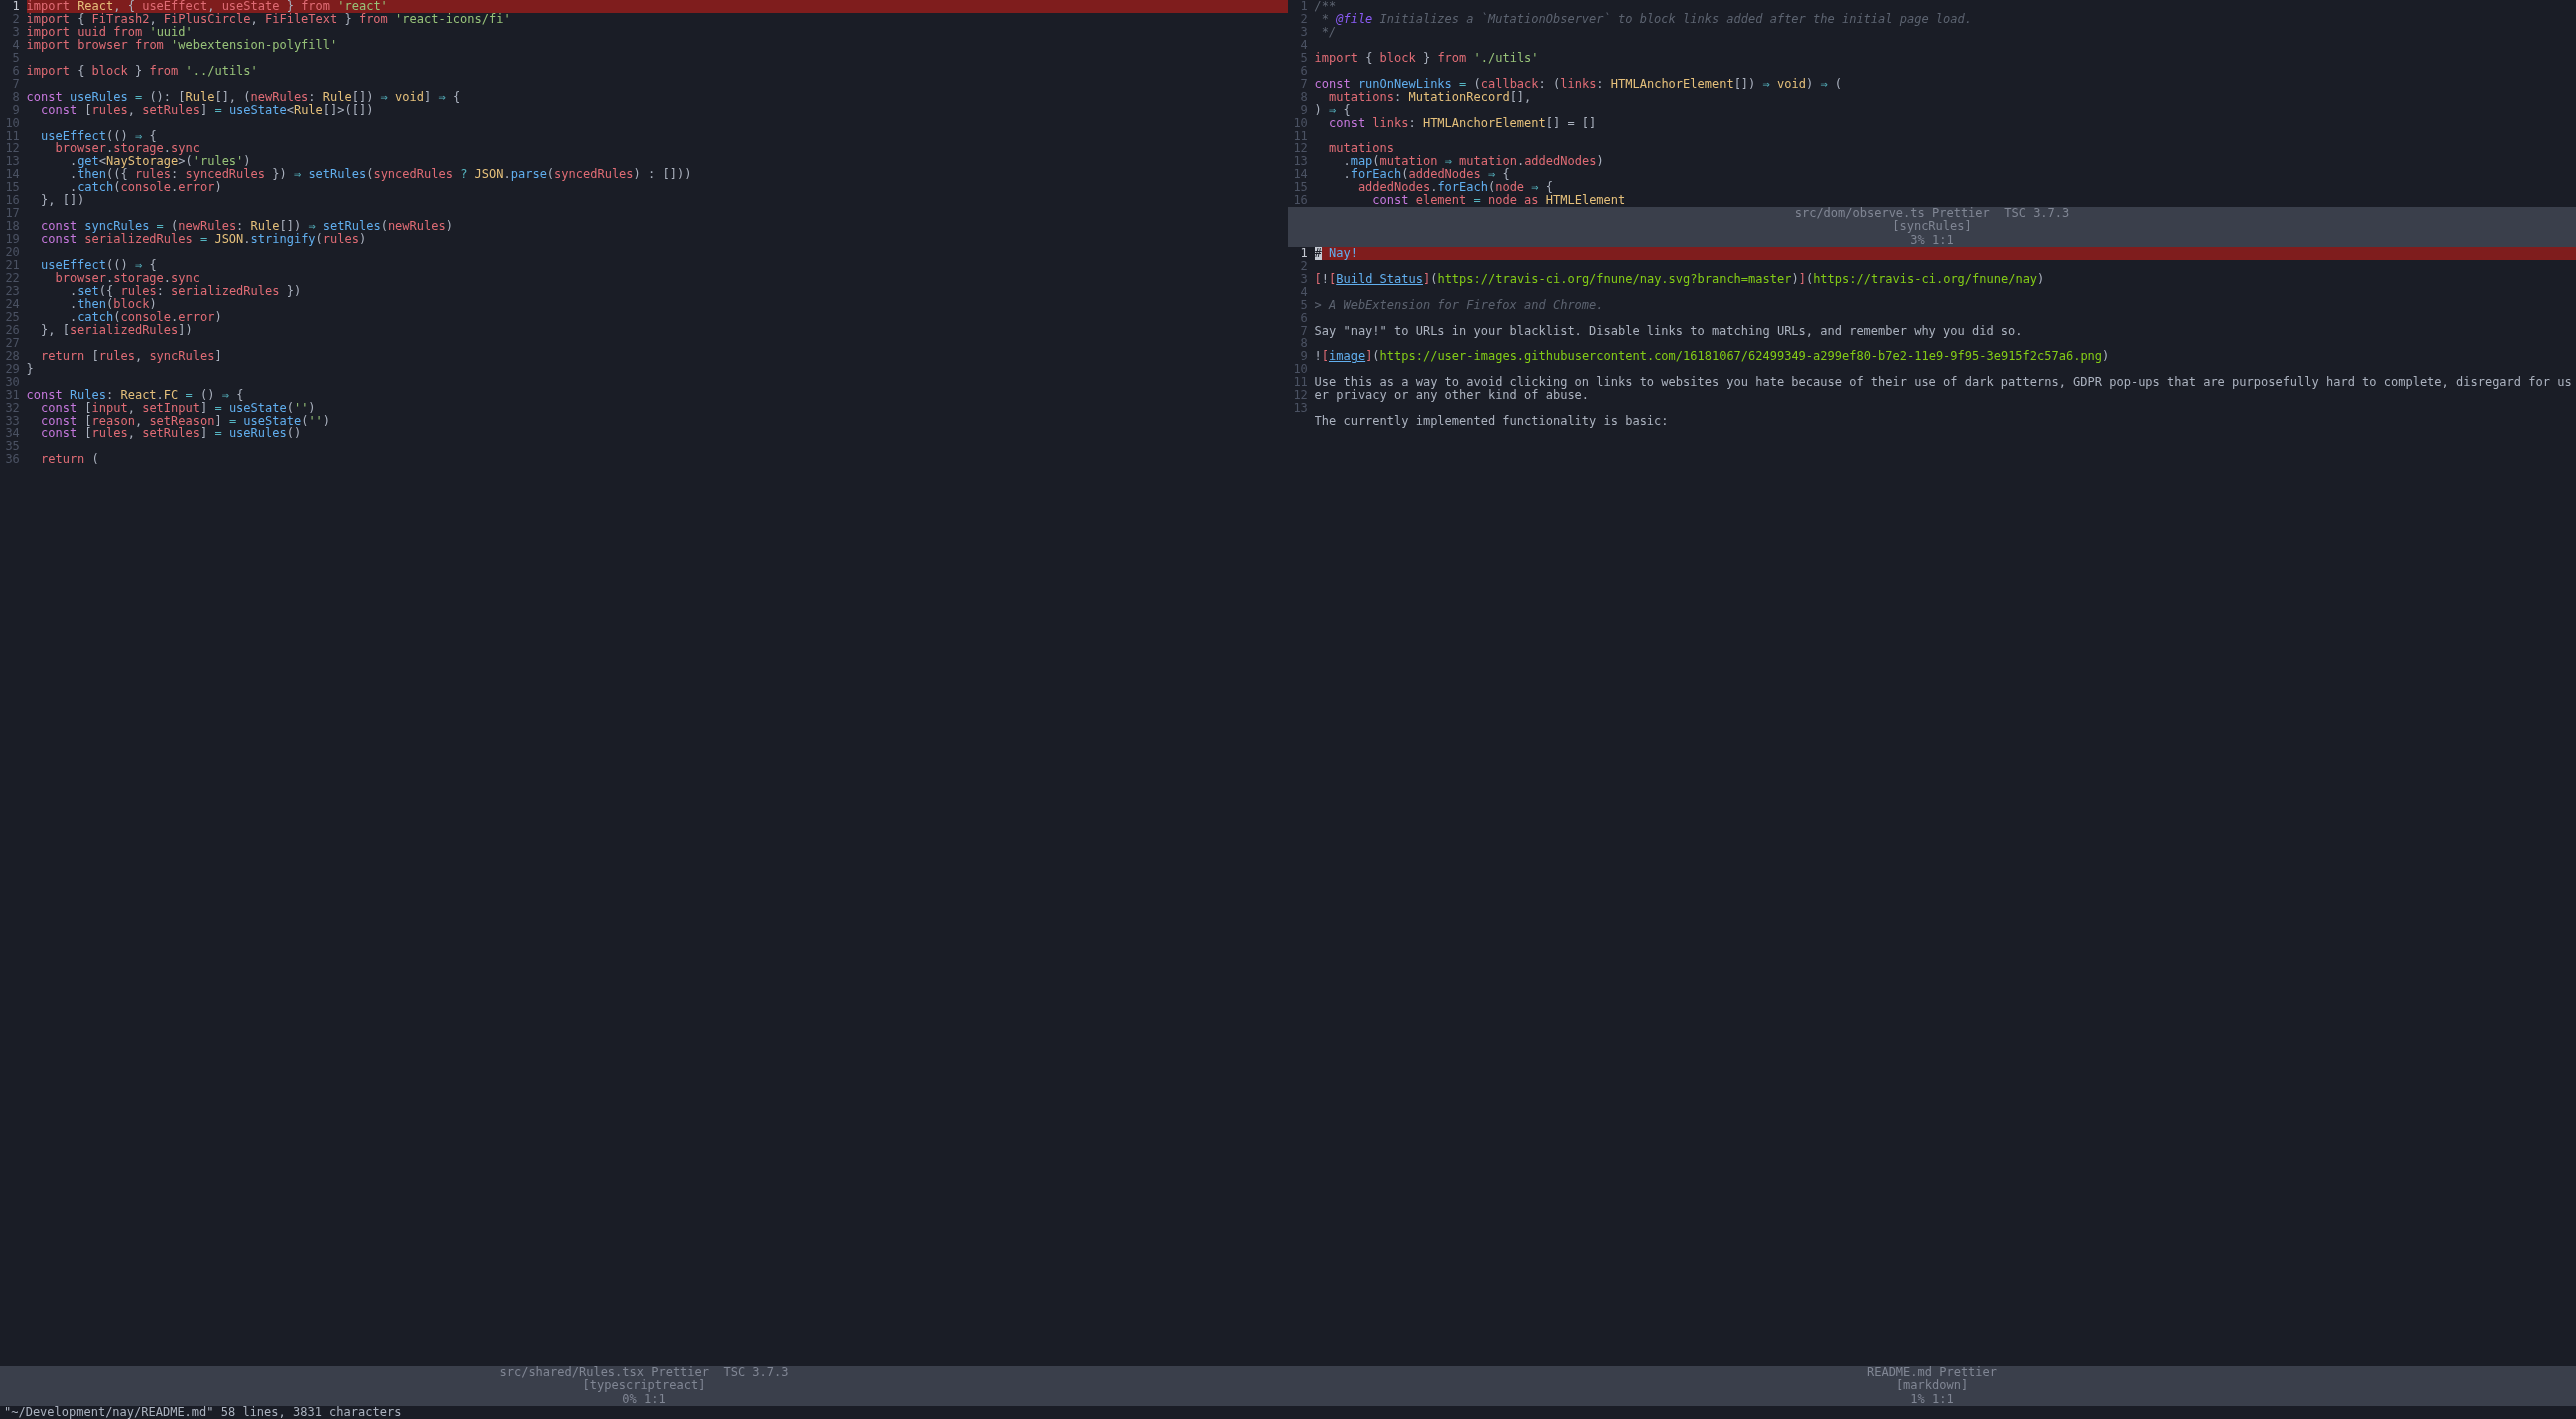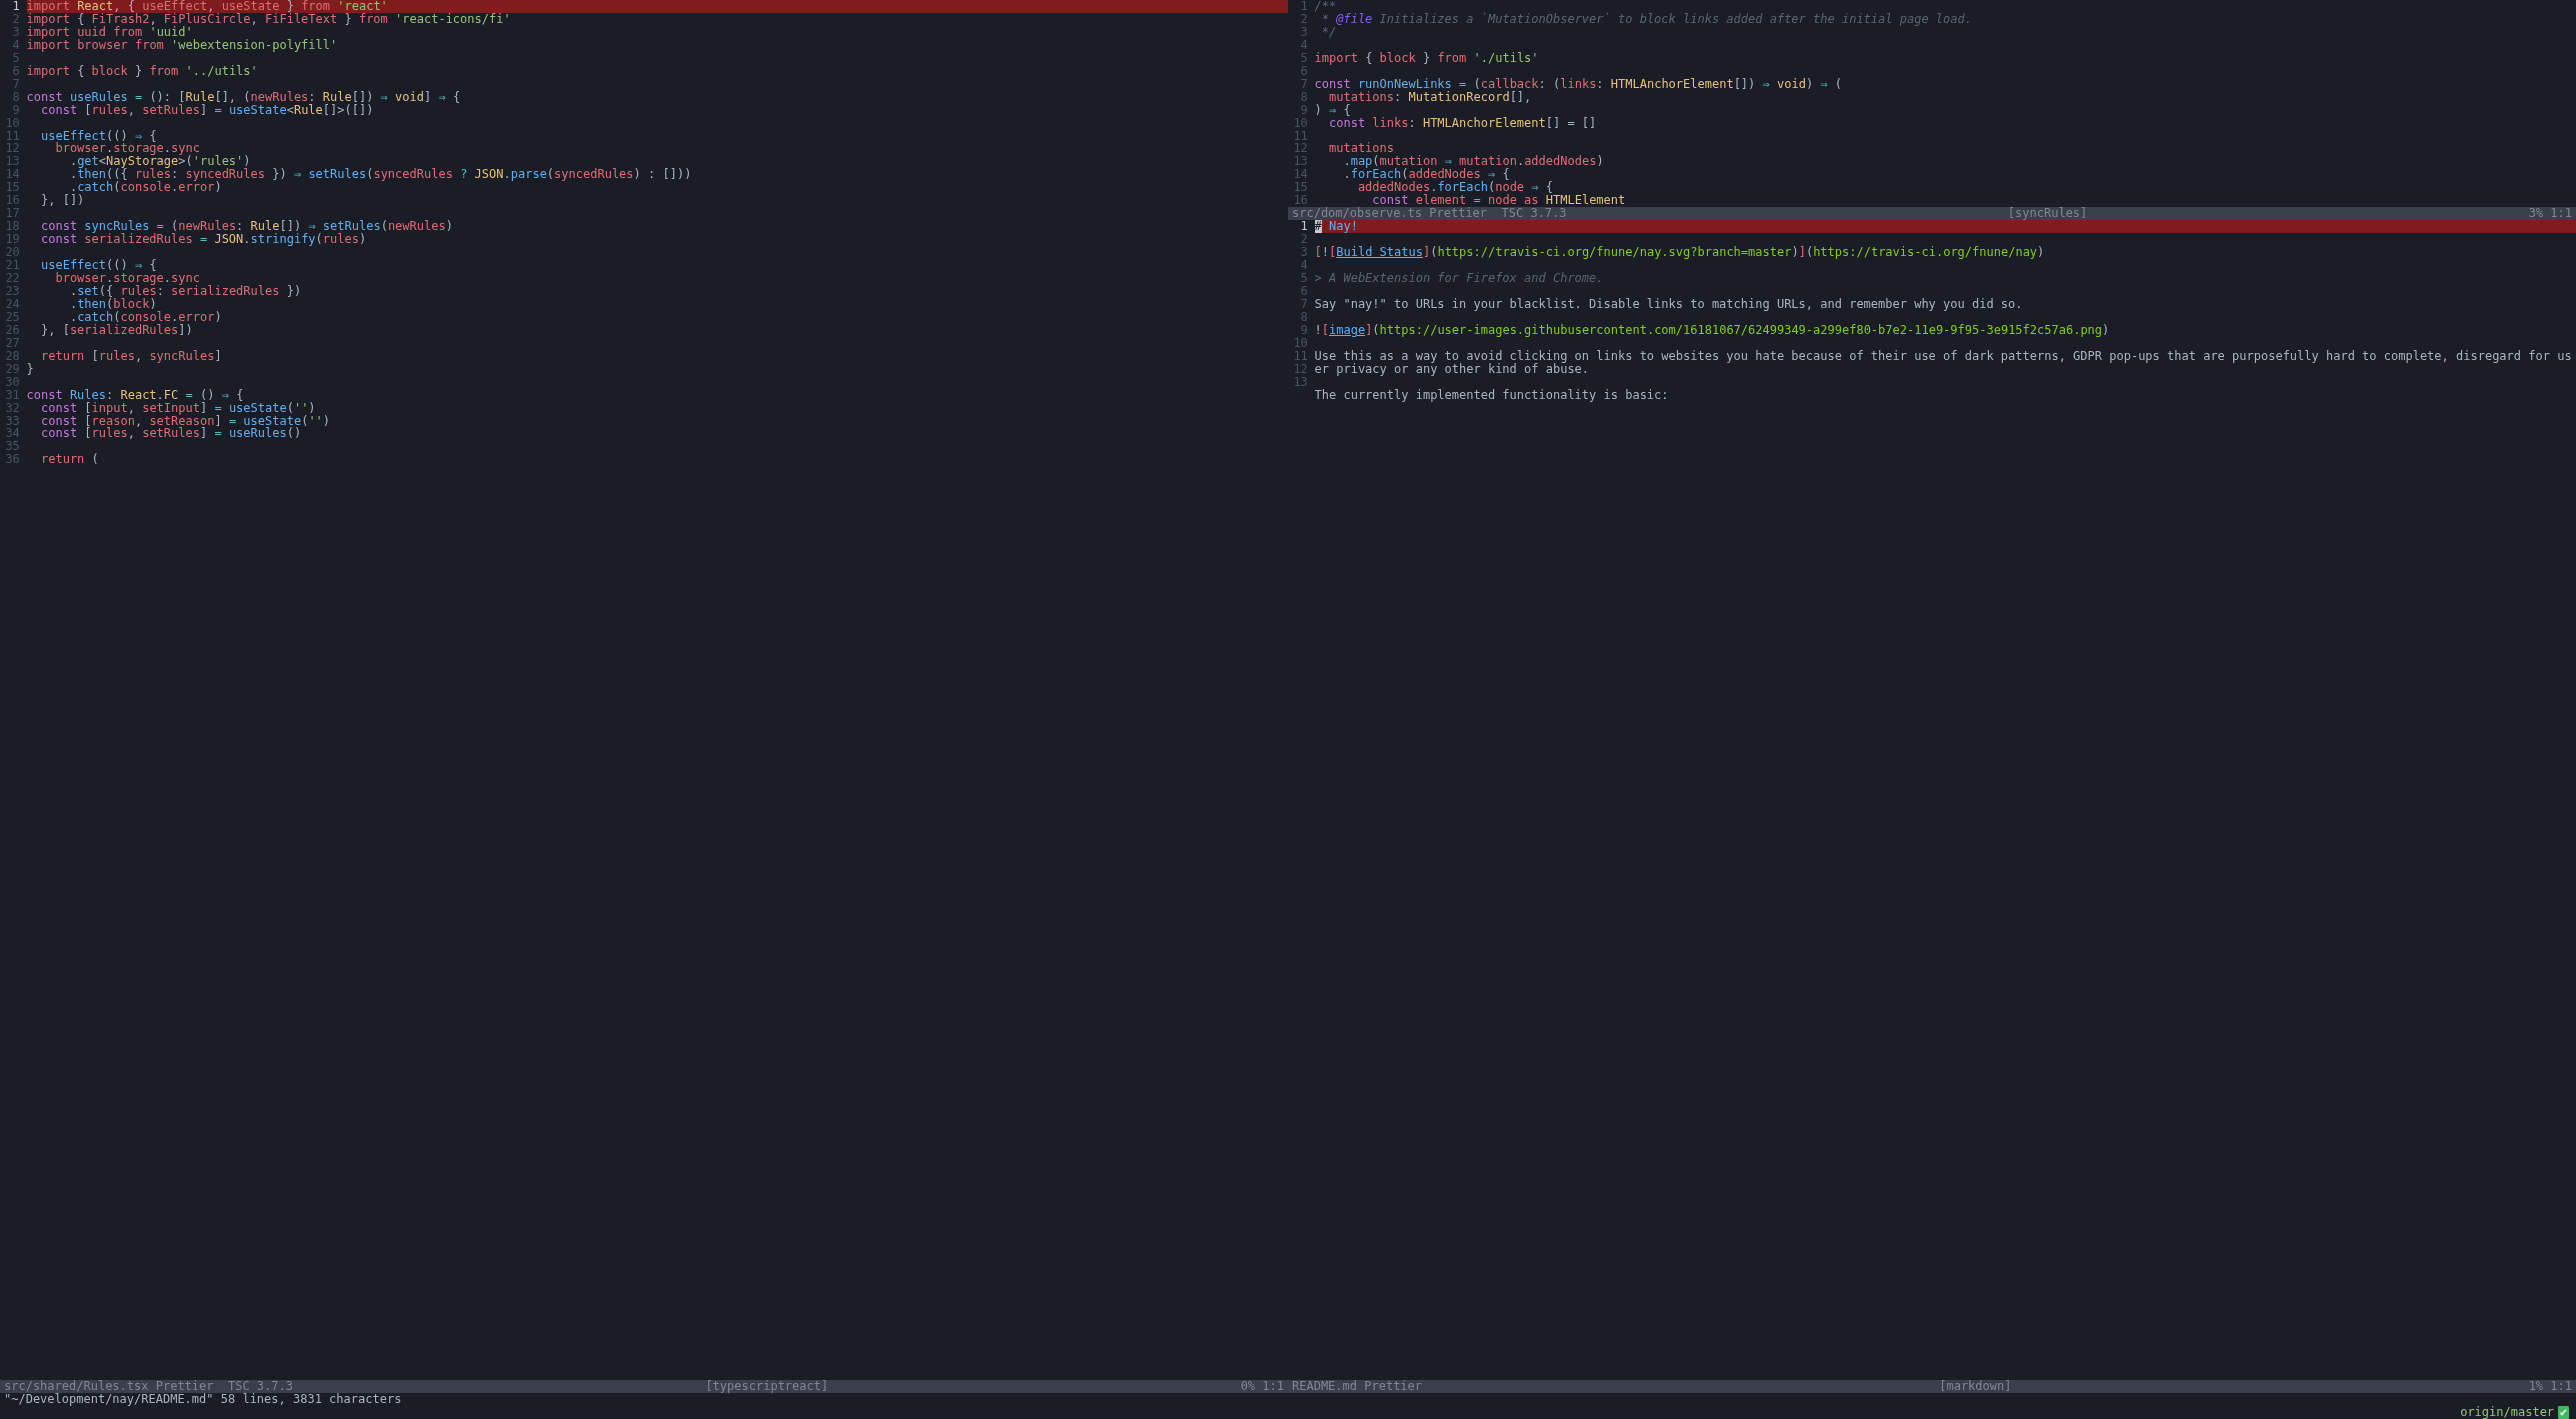--- a/index.html
+++ b/index.html
@@ -59,20 +59,21 @@
   .code {
     flex: 1;
     min-width: 0;
     overflow: hidden;
   }
   .code div.line { white-space: pre-wrap; word-break: break-all; padding-right: 4px; }
   .gutter div.current { color: #c5cad3; }
   .code .line.cursorline { background: #7f1d1d; }
   .statusline {
     display: flex;
+    flex-direction: column;
     align-items: center;
     background: #3a3f4b;
     color: #808694;
     padding: 0 4px;
     font-size: 12px;
     line-height: 1.1;
     white-space: pre;
     overflow: hidden;
   }
   .statusline .sl-left { flex: 0 0 auto; }
@@ -167,19 +168,15 @@
           <span class="sl-right">1% 1:1</span>
         </div>
       </div>
 
     </div>
 
   </div>
 
   <div class="cmdline">"~/Development/nay/README.md" 58 lines, 3831 characters</div>
 
-  <div class="ruler">
-    <span class="git">origin/master</span>
-    <span class="ok">✔</span>
-  </div>
 
 </div>
 
 
 </body></html>

